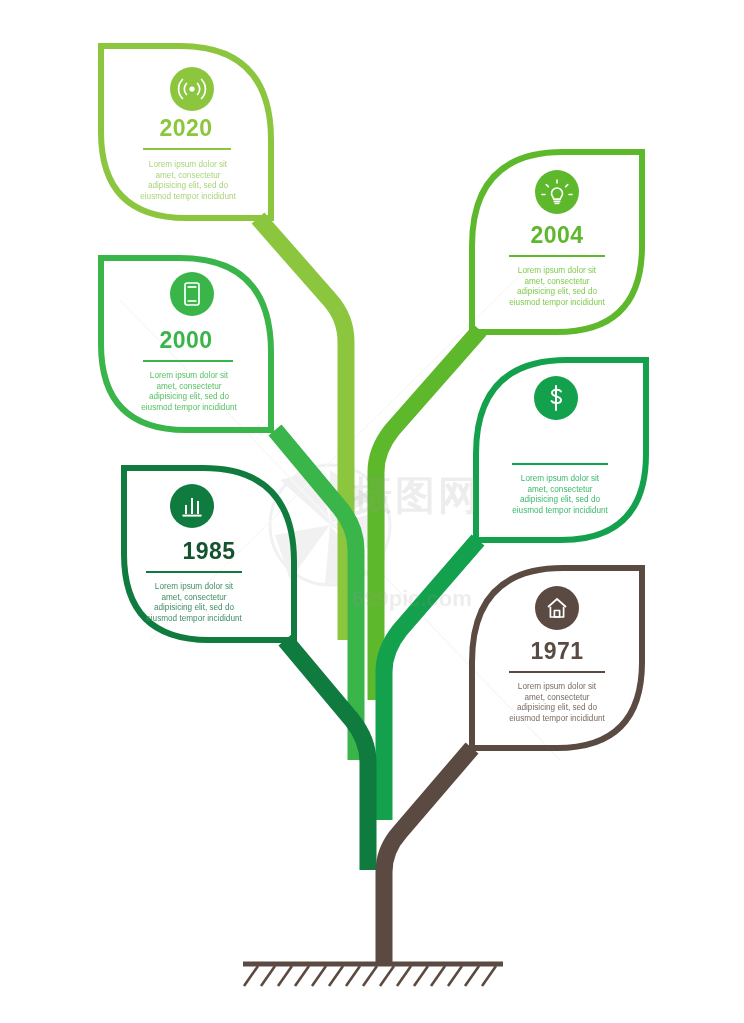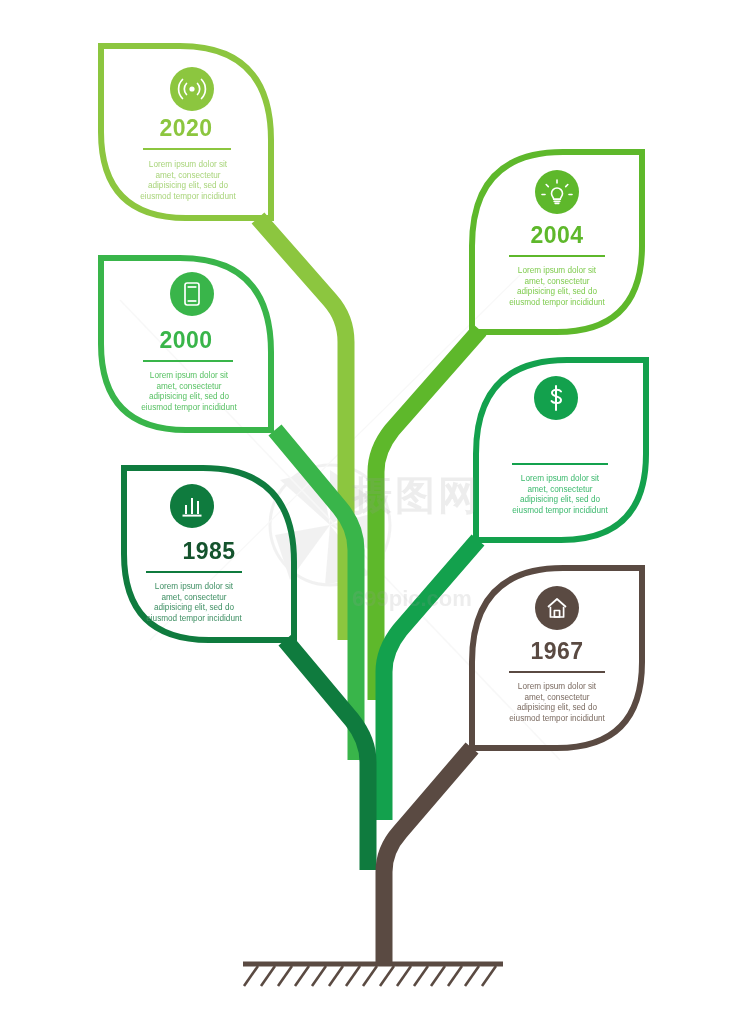--- a/index.html
+++ b/index.html
@@ -186,20 +186,20 @@
   <div class="leaf-divider" style="left:143px; top:360px; width:90px; background:#39B54A;"></div>
   <div class="leaf-desc" style="left:141px; top:371px; width:96px; color:#57C163;">Lorem ipsum dolor sit amet, consectetur adipisicing elit, sed do eiusmod tempor incididunt</div>
 
   <div class="leaf-divider" style="left:512px; top:463px; width:96px; background:#13A14D;"></div>
   <div class="leaf-desc" style="left:510px; top:474px; width:100px; color:#3BB96D;">Lorem ipsum dolor sit amet, consectetur adipisicing elit, sed do eiusmod tempor incididunt</div>
 
   <div class="leaf-year" style="left:124px; top:538px; width:170px; font-size:23px; color:#14532d;">1985</div>
   <div class="leaf-divider" style="left:146px; top:571px; width:96px; background:#0F7B3E;"></div>
   <div class="leaf-desc" style="left:144px; top:582px; width:100px; color:#3E8F63;">Lorem ipsum dolor sit amet, consectetur adipisicing elit, sed do eiusmod tempor incididunt</div>
 
-  <div class="leaf-year" style="left:472px; top:638px; width:170px; font-size:23px; color:#5A4A42;">1967</div>
+  <div class="leaf-year" style="left:472px; top:638px; width:170px; font-size:23px; color:#5A4A42;">1971</div>
   <div class="leaf-divider" style="left:509px; top:671px; width:96px; background:#5A4A42;"></div>
   <div class="leaf-desc" style="left:507px; top:682px; width:100px; color:#7A6A60;">Lorem ipsum dolor sit amet, consectetur adipisicing elit, sed do eiusmod tempor incididunt</div>
 
   <div class="wm-text" style="left:352px; top:468px; font-size:40px; opacity:0.17; letter-spacing:3px;">摄图网</div>
   <div class="wm-text" style="left:352px; top:542px; font-size:22px; opacity:0.17;margin-top:44px;">699pic.com</div>
 
 </div>
 
 </body></html>

